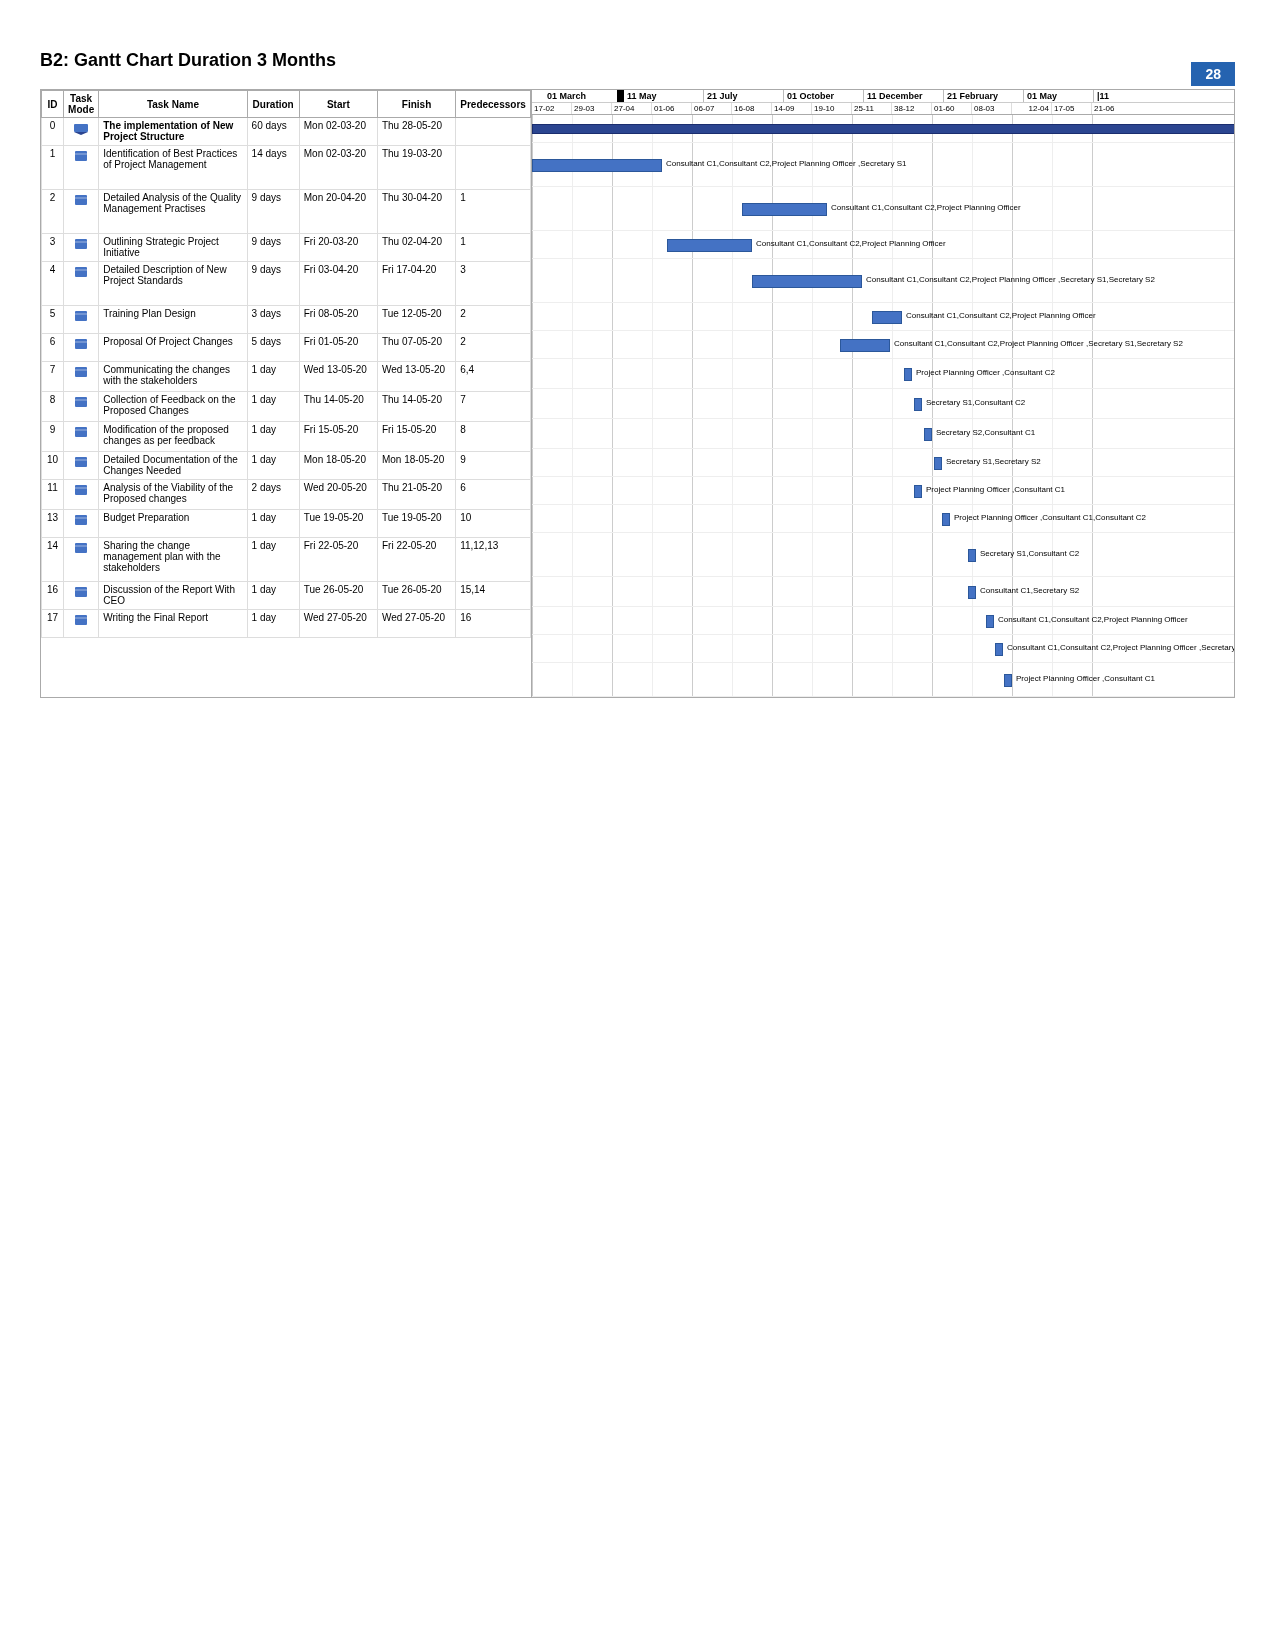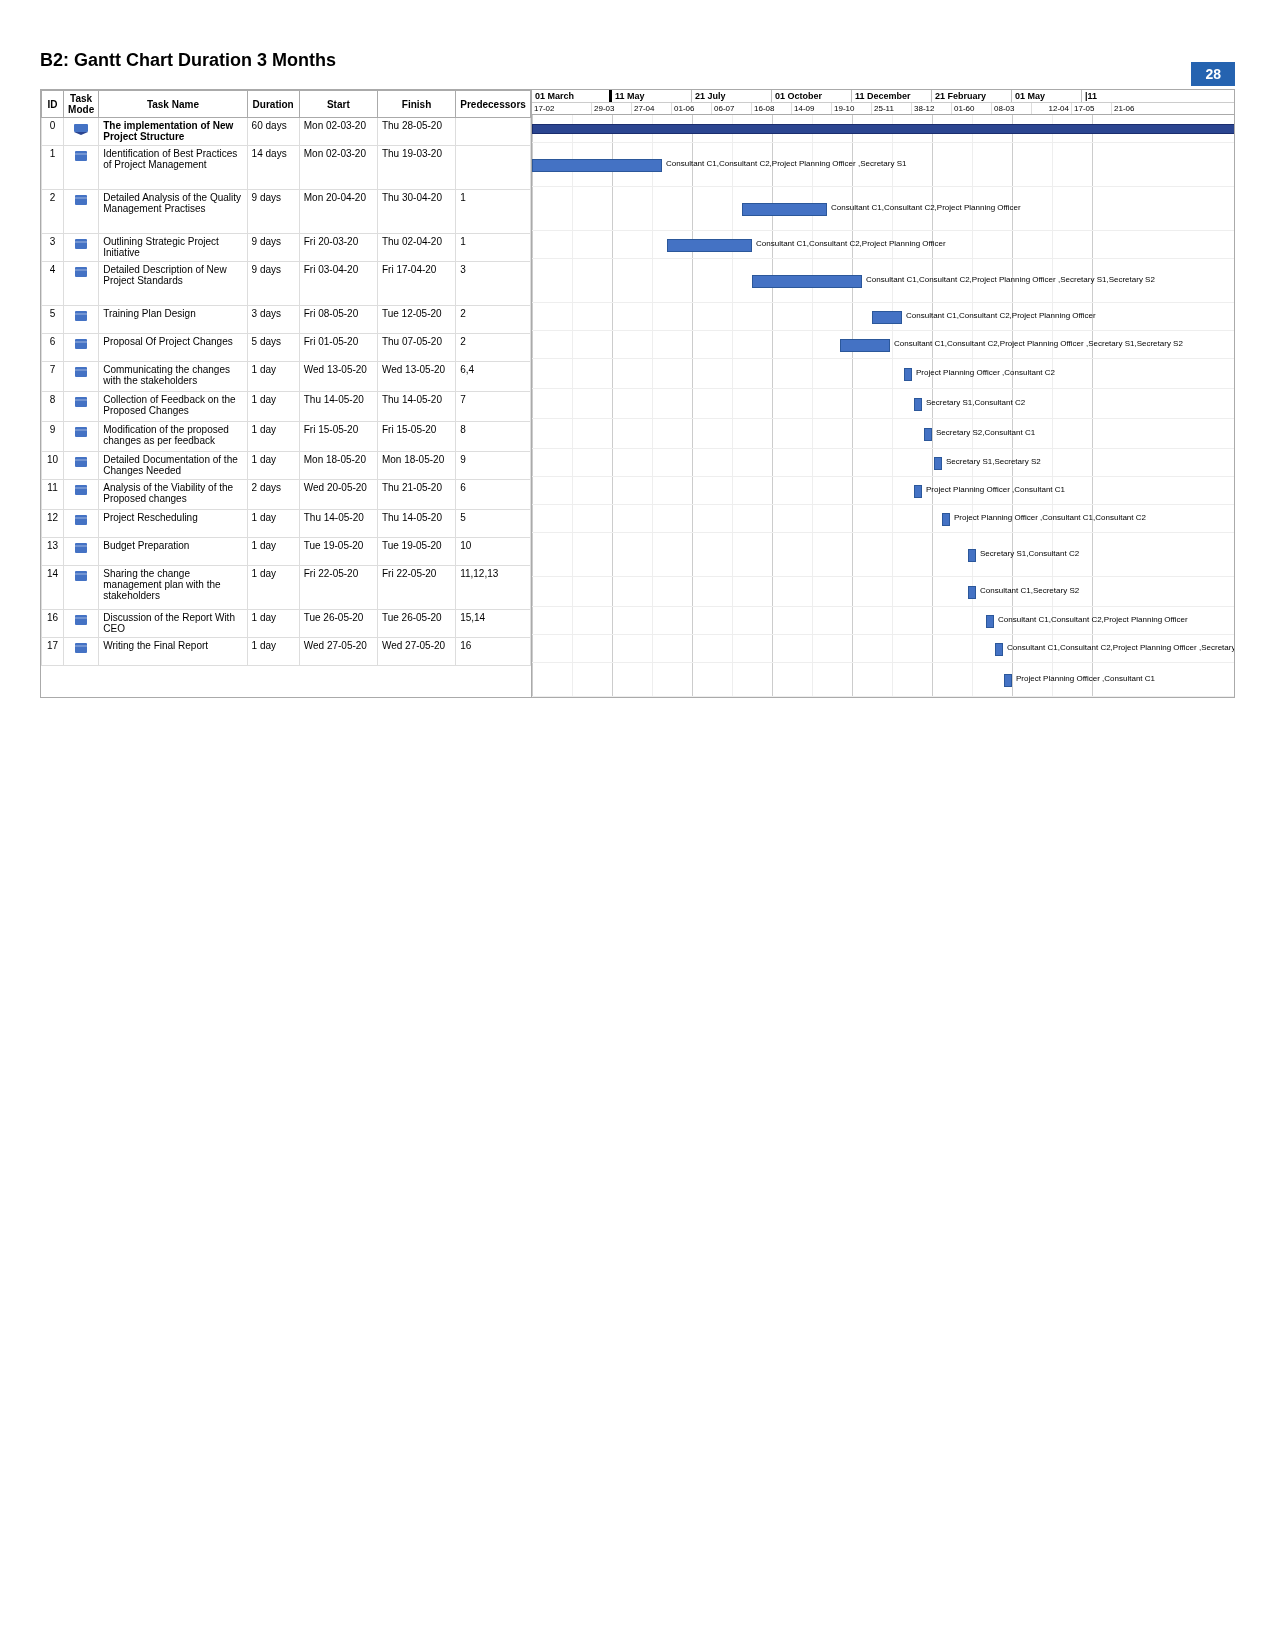--- a/index.html
+++ b/index.html
@@ -231,32 +231,20 @@
                     <rect x="2" y="3" width="12" height="10" fill="#4472c4" rx="1"></rect>
                     <line x1="2" y1="6" x2="14" y2="6" stroke="#fff" stroke-width="0.5"></line>
                   </svg></span></td>
               <td>Analysis of the Viability of the Proposed changes</td>
               <td>2 days</td>
               <td>Wed 20-05-20</td>
               <td>Thu 21-05-20</td>
               <td>6</td>
             </tr>
             <tr style="height: 28px;">
-              <td style="text-align: center;">12</td>
-              <td style="text-align: center;"><span><svg width="16" height="16" viewBox="0 0 16 16">
-                    <rect x="2" y="3" width="12" height="10" fill="#4472c4" rx="1"></rect>
-                    <line x1="2" y1="6" x2="14" y2="6" stroke="#fff" stroke-width="0.5"></line>
-                  </svg></span></td>
-              <td>Project Rescheduling</td>
-              <td>1 day</td>
-              <td>Thu 14-05-20</td>
-              <td>Thu 14-05-20</td>
-              <td>5</td>
-            </tr>
-            <tr style="height: 28px;">
               <td style="text-align: center;">13</td>
               <td style="text-align: center;"><span><svg width="16" height="16" viewBox="0 0 16 16">
                     <rect x="2" y="3" width="12" height="10" fill="#4472c4" rx="1"></rect>
                     <line x1="2" y1="6" x2="14" y2="6" stroke="#fff" stroke-width="0.5"></line>
                   </svg></span></td>
               <td>Budget Preparation</td>
               <td>1 day</td>
               <td>Tue 19-05-20</td>
               <td>Tue 19-05-20</td>
               <td>10</td>
@@ -298,31 +286,31 @@
               <td>16</td>
             </tr>
           </tbody>
       </table>
     </div>
 
     <div class="right-side">
 
       <div style="border-bottom:1px solid #aaa; background:#fff;">
         <div style="display:flex; border-bottom:1px solid #ccc; font-size:9px; font-weight:bold;">
-          <span style="width:80px;border-right:3px solid #000000;padding:1px 3px;display:inline-block;">01 March</span>
+          <span style="width:80px;border-right:7px solid #000000;padding:1px 3px;display:inline-block;margin-left:12px;">01 March</span>
           <span style="width:80px;border-right:1px solid #bbb;padding:1px 3px;display:inline-block;">11 May</span>
           <span style="width:80px;border-right:1px solid #bbb;padding:1px 3px;display:inline-block;">21 July</span>
           <span style="width:80px;border-right:1px solid #bbb;padding:1px 3px;display:inline-block;">01 October</span>
           <span style="width:80px;border-right:1px solid #bbb;padding:1px 3px;display:inline-block;">11 December</span>
           <span style="width:80px;border-right:1px solid #bbb;padding:1px 3px;display:inline-block;">21 February</span>
           <span style="width:70px;border-right:1px solid #bbb;padding:1px 3px;display:inline-block;">01 May</span>
           <span style="width:30px;padding:1px 3px;display:inline-block;">|11</span>
         </div>
         <div style="display:flex; font-size:8px;">
-          <span style="width:60px;border-right:1px solid #ddd;padding:1px 2px;display:inline-block;">17-02</span>
+          <span style="width:40px;border-right:1px solid #ddd;padding:1px 2px;display:inline-block;">17-02</span>
           <span style="width:40px;border-right:1px solid #ddd;padding:1px 2px;display:inline-block;">29-03</span>
           <span style="width:40px;border-right:1px solid #ddd;padding:1px 2px;display:inline-block;">27-04</span>
           <span style="width:40px;border-right:1px solid #ddd;padding:1px 2px;display:inline-block;">01-06</span>
           <span style="width:40px;border-right:1px solid #ddd;padding:1px 2px;display:inline-block;">06-07</span>
           <span style="width:40px;border-right:1px solid #ddd;padding:1px 2px;display:inline-block;">16-08</span>
           <span style="width:40px;border-right:1px solid #ddd;padding:1px 2px;display:inline-block;">14-09</span>
           <span style="width:40px;border-right:1px solid #ddd;padding:1px 2px;display:inline-block;">19-10</span>
           <span style="width:40px;border-right:1px solid #ddd;padding:1px 2px;display:inline-block;">25-11</span>
           <span style="width:40px;border-right:1px solid #ddd;padding:1px 2px;display:inline-block;">38-12</span>
           <span style="width:40px;border-right:1px solid #ddd;padding:1px 2px;display:inline-block;">01-60</span>

